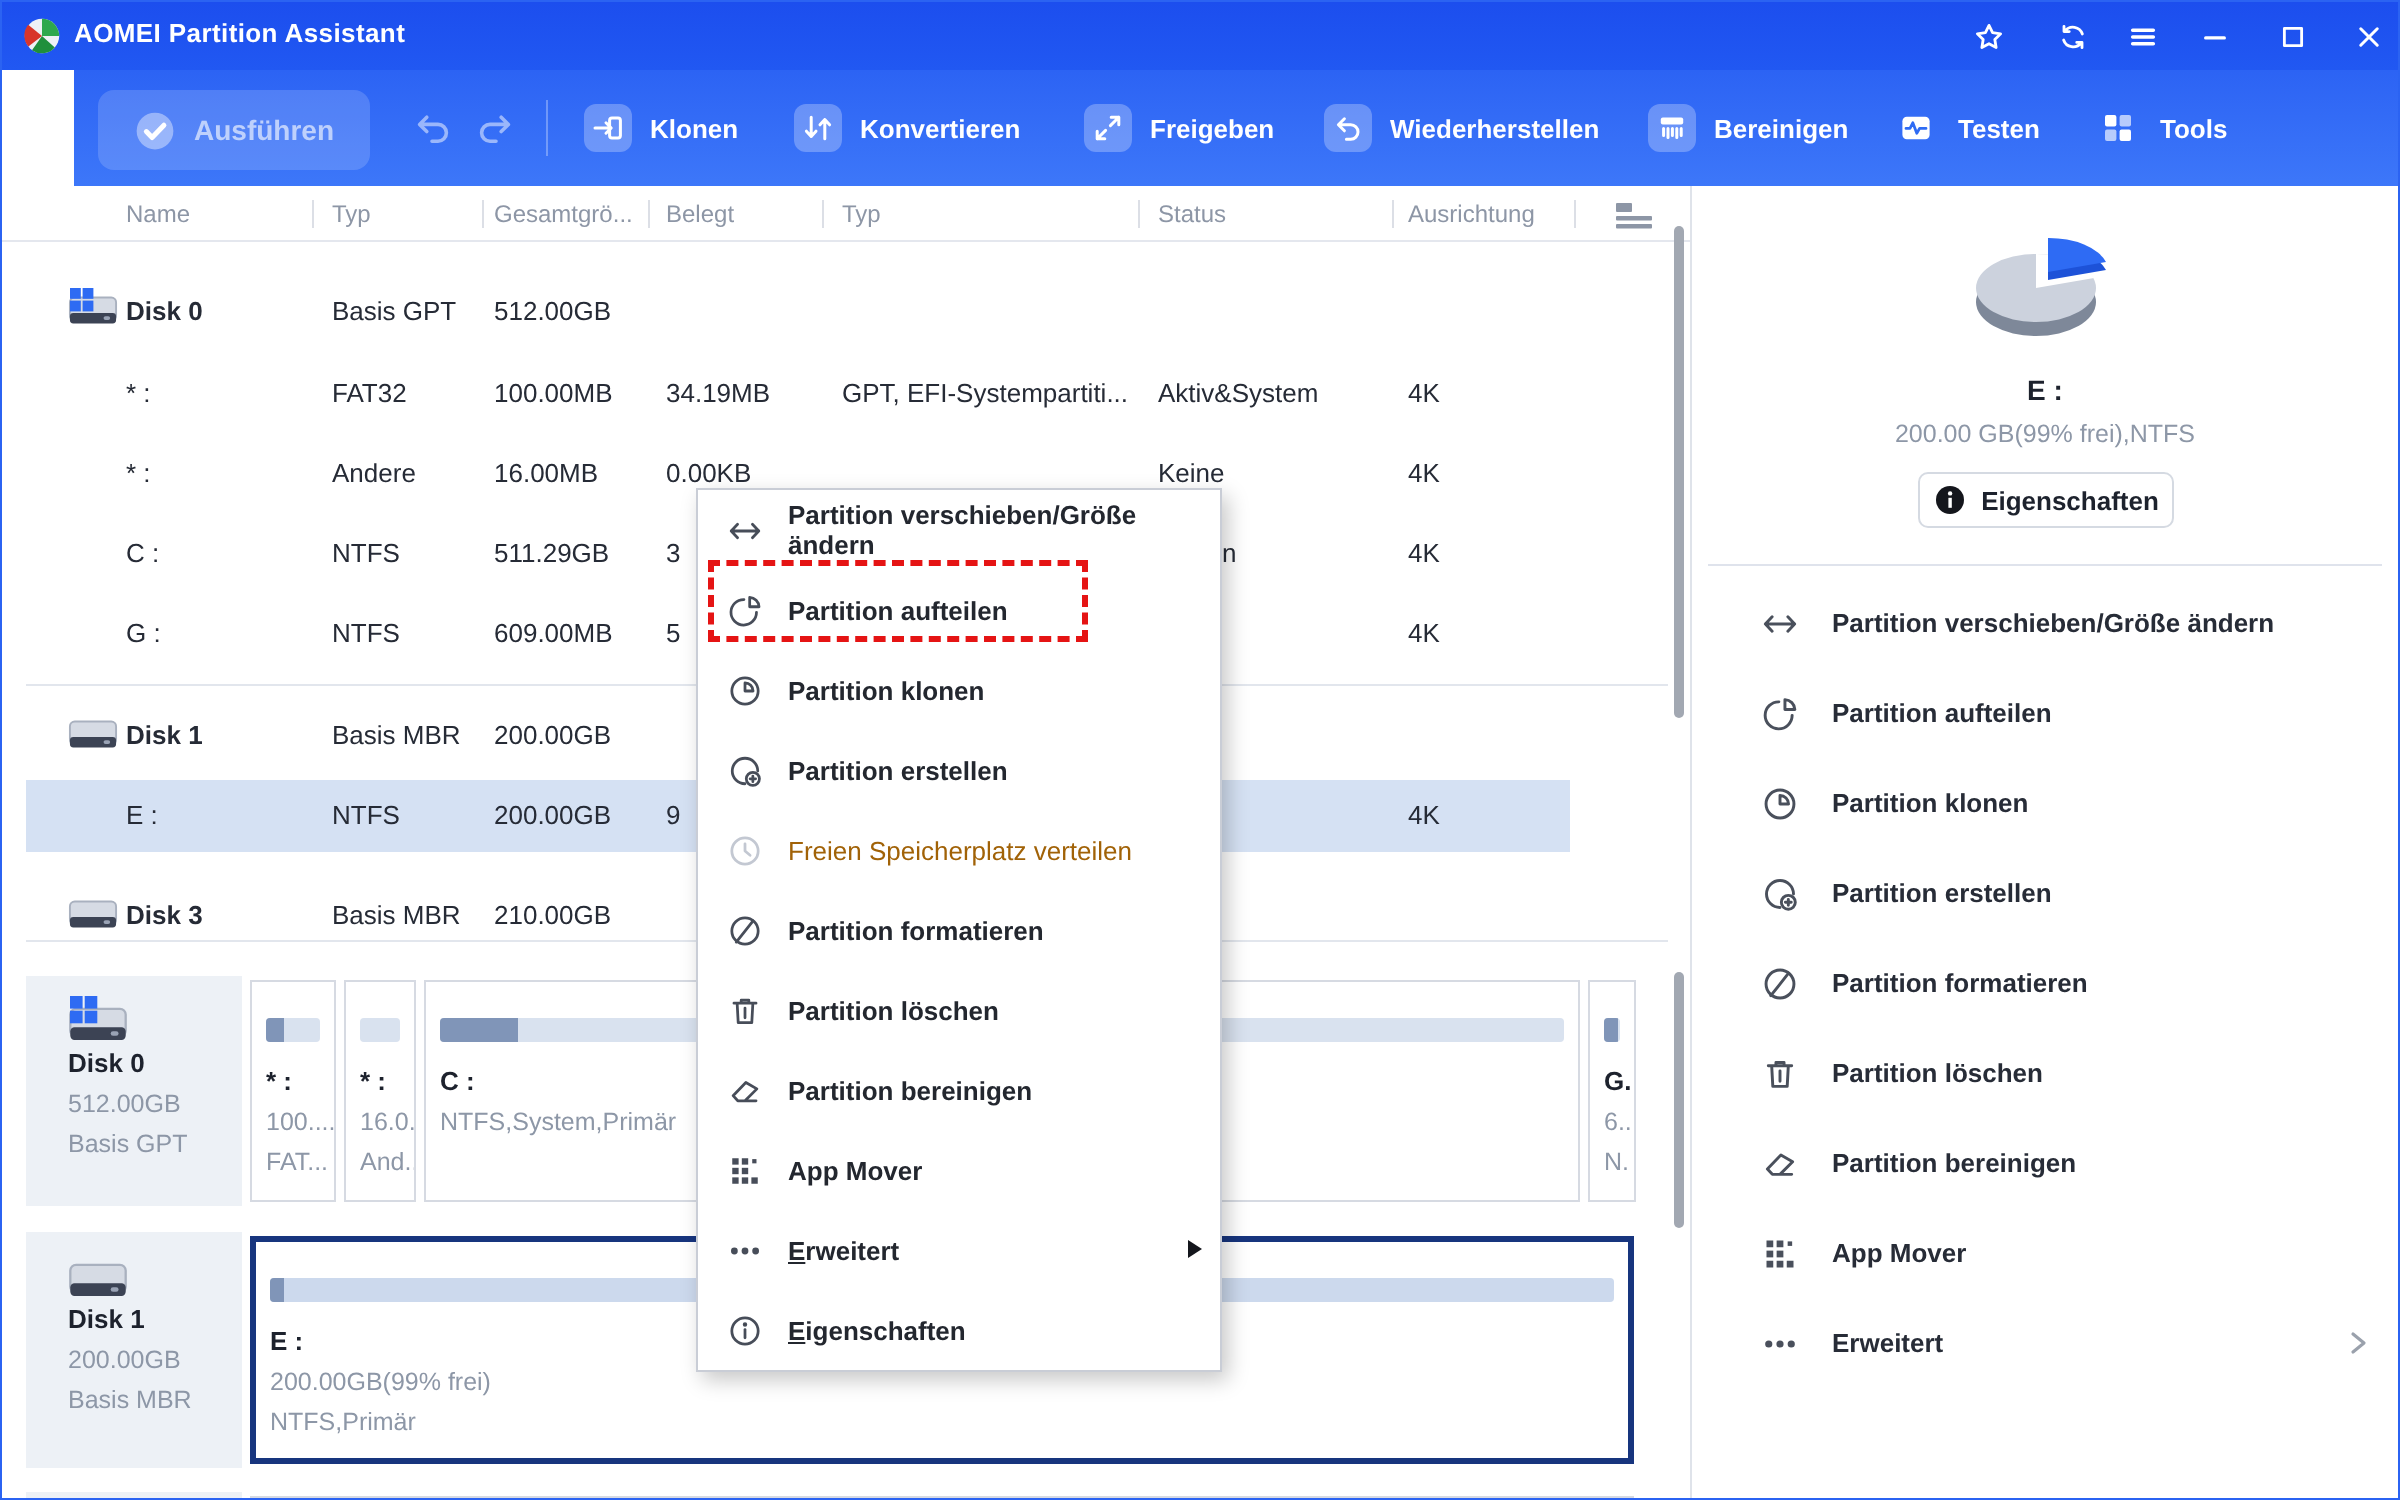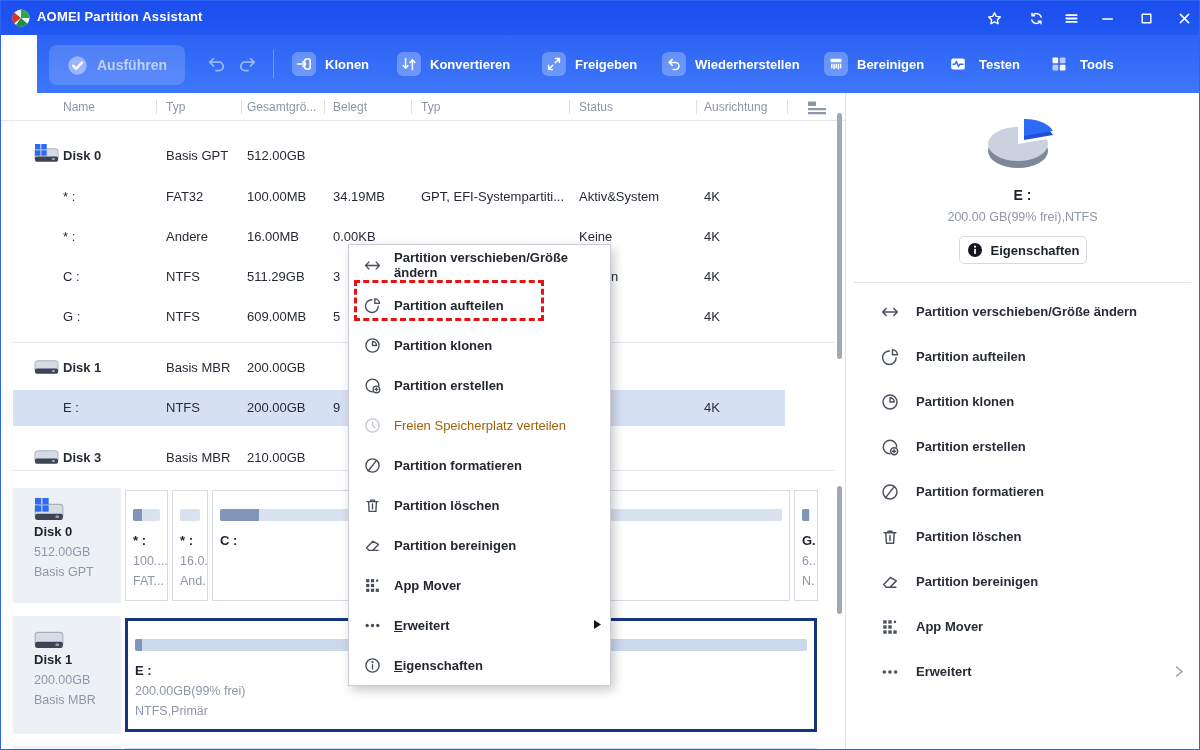--- a/index.html
+++ b/index.html
@@ -463,20 +463,21 @@
           </div>
         <div class="nm">* :</div>
         <div class="s1">16.0...</div>
         <div class="s2">And...</div>
       </div>
       <div class="pblock" style="left:199px;width:578px">
         <div class="ubar">
             <div class="fill" style="width: 7%;"></div>
           </div>
         <div class="nm">C :</div>
+        <div class="s2">NTFS,System,Primär</div>
       </div>
       <div class="pblock" style="left:781px;width:24px">
         <div class="ubar">
             <div class="fill" style="width: 90%;"></div>
           </div>
         <div class="nm">G.</div>
         <div class="s1">6..</div>
         <div class="s2">N.</div>
       </div>
     </div>

